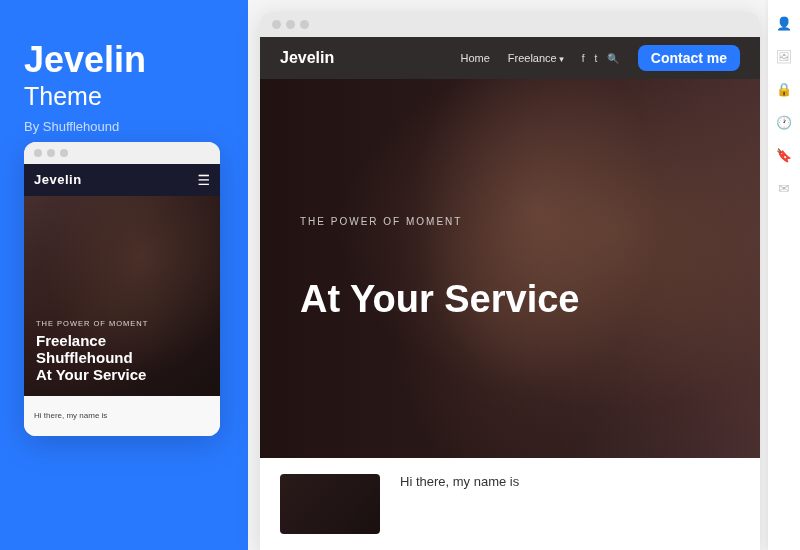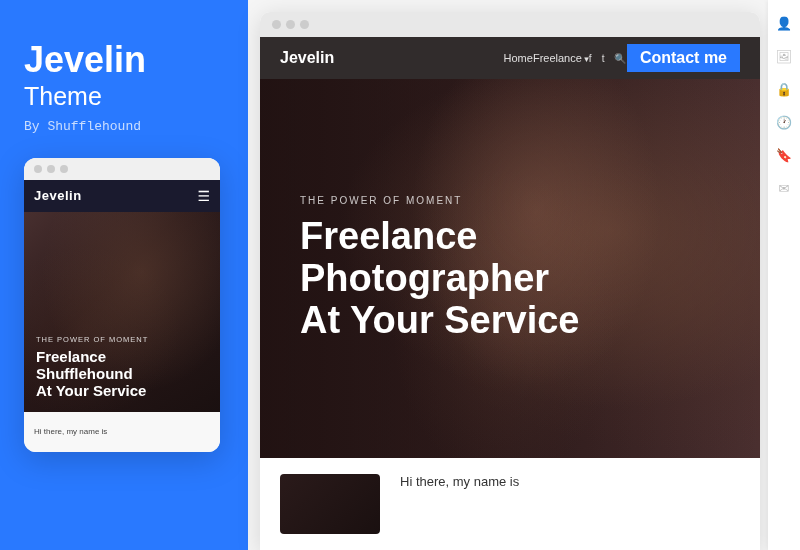--- a/index.html
+++ b/index.html
@@ -31,22 +31,21 @@
     .theme-subtitle {
       font-size: 25px;
       font-weight: 400;
       color: #fff;
       margin-top: 2px;
     }
     .theme-author {
       font-size: 13px;
       color: rgba(255,255,255,0.75);
       margin-top: 8px;
-      margin-bottom: 24px;
-      font-family: Liberation Mono, monospace;
+      margin-bottom: 8px;
     }
 
     
     .mobile-preview {
       background: #fff;
       border-radius: 12px;
       overflow: hidden;
       width: 196px;
       box-shadow: 0 8px 32px rgba(0,0,0,0.18);
       flex-shrink: 0;
@@ -209,20 +208,21 @@
       justify-content: space-between;
       flex-shrink: 0;
     }
     .website-nav-logo {
       color: #fff;
       font-size: 16px;
       font-weight: 800;
     }
     .website-nav-links {
       display: flex;
+      gap: 18px;
       align-items: center;
     }
     .nav-link {
       color: rgba(255,255,255,0.85);
       font-size: 11px;
       cursor: pointer;
     }
     .nav-link.dropdown::after {
       content: ' ▾';
       font-size: 9px;
@@ -231,23 +231,23 @@
       display: flex;
       gap: 10px;
       align-items: center;
       color: rgba(255,255,255,0.8);
       font-size: 11px;
     }
     .contact-btn {
       background: #2979ff;
       color: #fff;
       border: none;
-      border-radius: 0;
+      border-radius: 8px;
       padding: 5px 13px;
-      font-size: 16px;
+      font-size: 14px;
       cursor: pointer;
       font-weight: 600;
     }
 
     
     .website-hero {
       position: relative;
       flex: 1;
       background: linear-gradient(to right, #2a1a1a, #3d2525, #4a2f2f);
       overflow: hidden;
@@ -392,21 +392,21 @@
           <button class="contact-btn">Contact me</button>
         </div>
       </div>
 
       <div class="website-hero">
         <div class="hero-bg-overlay"></div>
         <div class="hero-figure-shapes"></div>
         <div class="hero-content">
           <div class="hero-tagline">THE POWER OF MOMENT</div>
           <div class="hero-headline">
-            <span>Freelance Photographer</span><br>
+            <br>
             <span>At Your Service</span>
           </div>
         </div>
       </div>
 
       <div class="website-below">
         <div class="below-image"></div>
         <div class="below-text">Hi there, my name is</div>
       </div>
     </div>

